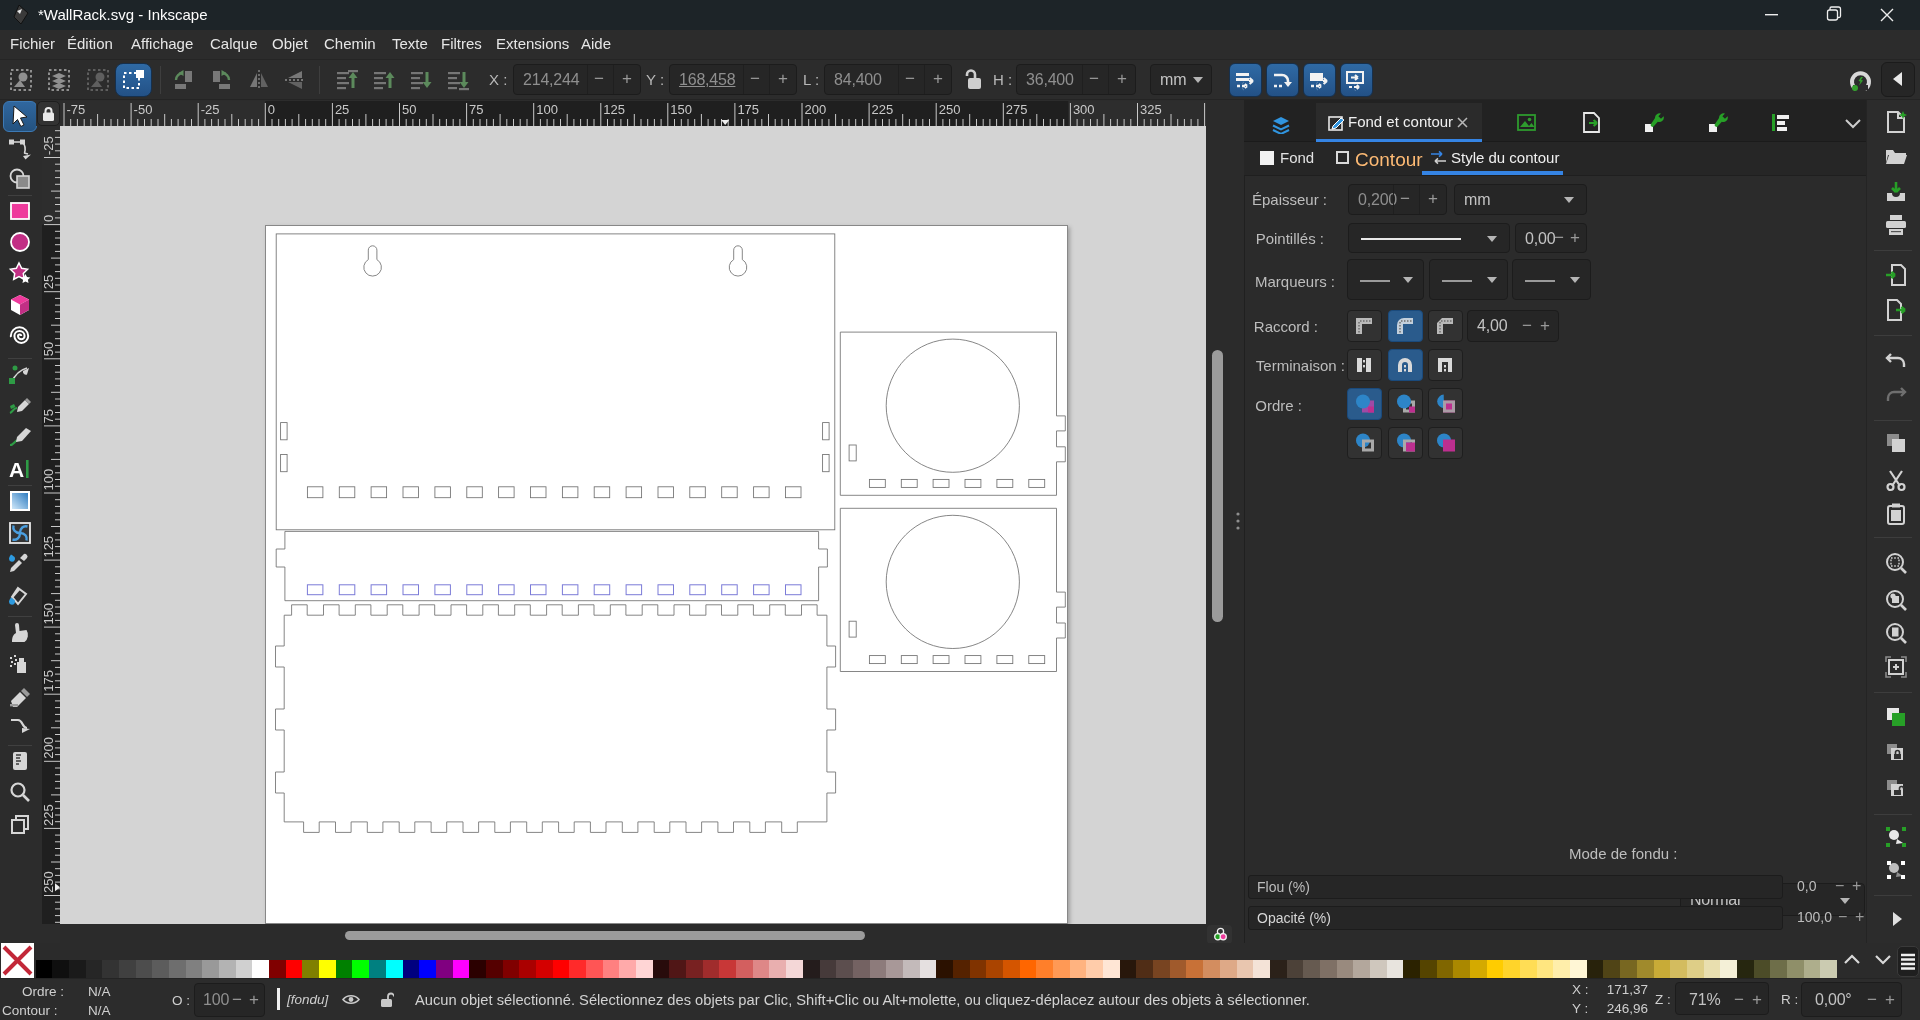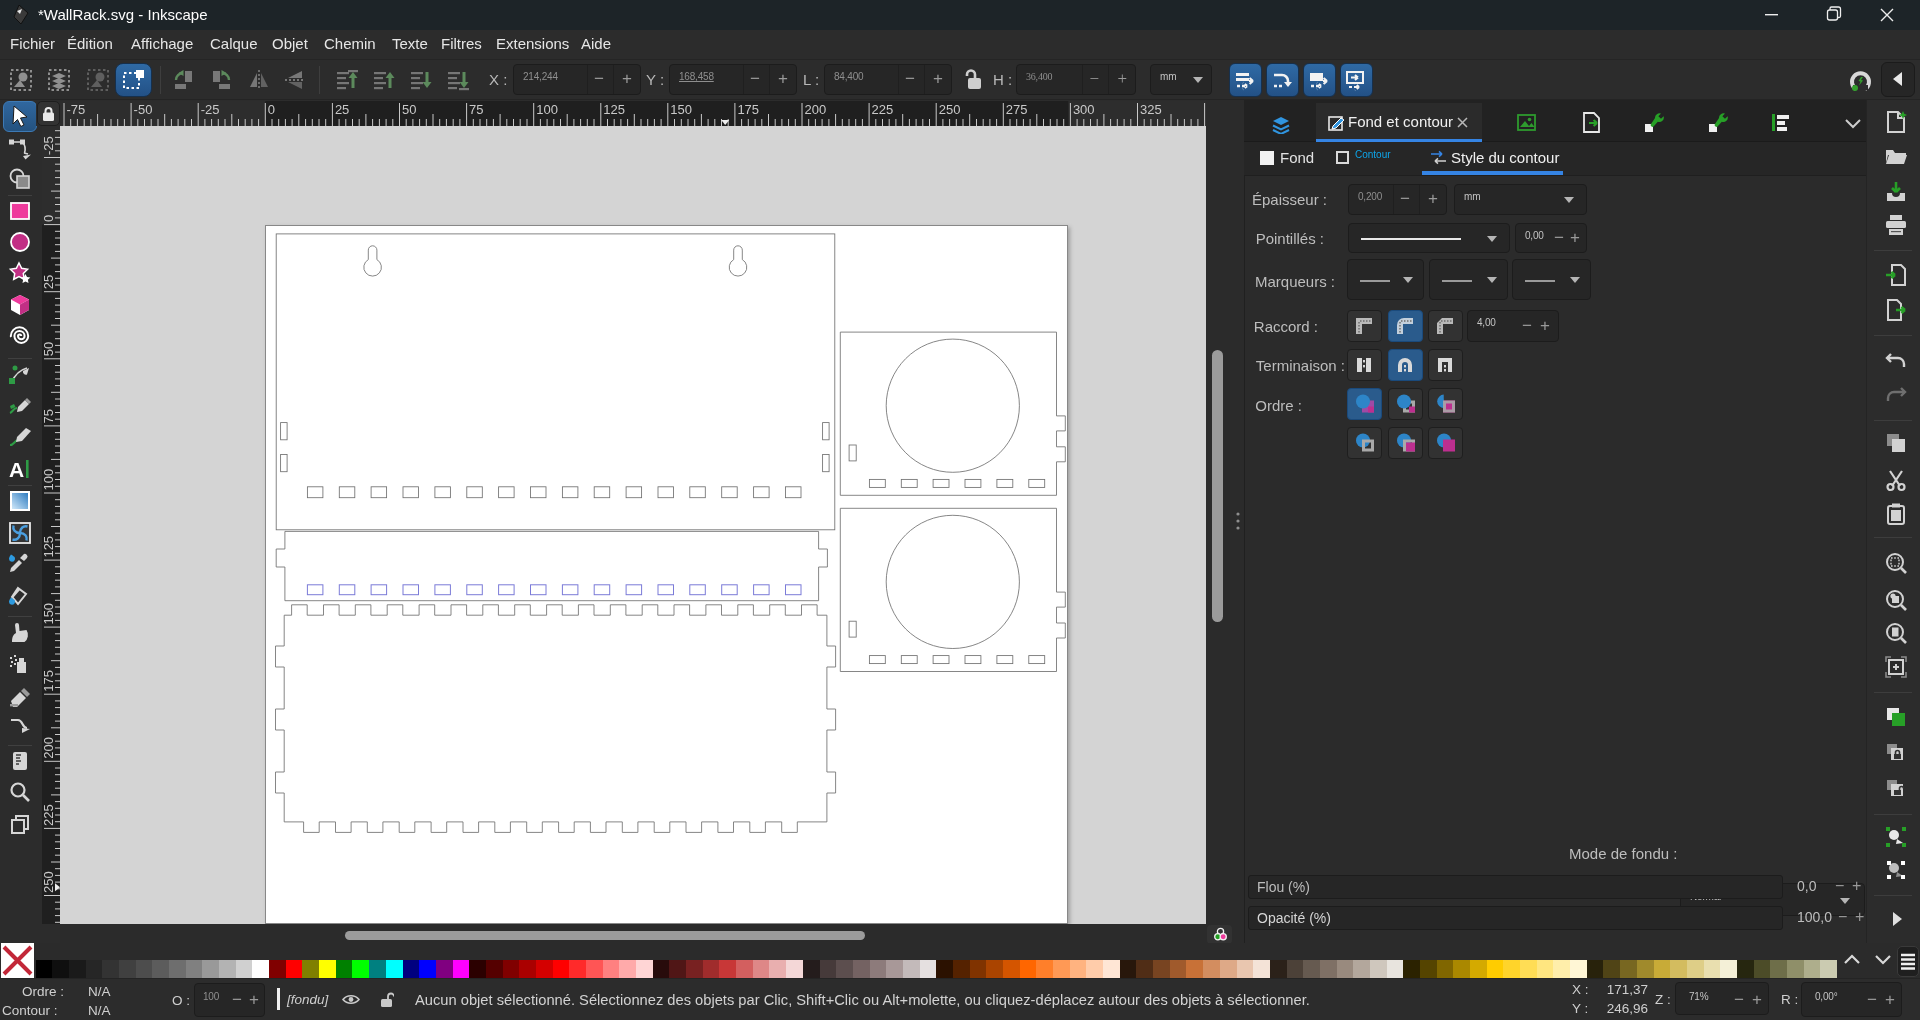--- a/index.html
+++ b/index.html
@@ -6,21 +6,21 @@
  font-family:"Liberation Sans",sans-serif;-webkit-font-smoothing:antialiased;}
 .abs{position:absolute;}
 #titlebar{left:0;top:0;width:1920px;height:30px;background:#1d2428;color:#ffffff;}
 #titlebar .ttl{position:absolute;left:38px;top:6px;font-size:15px;color:#fdfdfd;}
 #menubar{left:0;top:30px;width:1920px;height:30px;background:#2c2c2c;border-bottom:1px solid #252525;}
 #menubar span{display:inline-block;padding:5px 8px 0 8px;font-size:15px;color:#e6e6e6;}
 #toolbar{left:0;top:60px;width:1920px;height:40px;background:#2c2c2c;border-bottom:1px solid #242424;}
 .tbsep{position:absolute;top:66px;width:1px;height:28px;background:#3e3e3e;}
 .lbl{position:absolute;font-size:15px;color:#b8b8b8;}
 .entry{position:absolute;background:#262626;border:1px solid #1c1c1c;border-radius:4px;color:#c3c3c3;font-size:15px;}
-.entry .v{position:absolute;left:9px;top:6px;font-size:10px;letter-spacing:-0.2px;}
+.entry .v{position:absolute;left:9px;top:6px;font-size:16px;letter-spacing:-0.2px;}
 .entry .m{position:absolute;color:#9a9a9a;font-size:17px;}
 .spindiv{position:absolute;top:0;width:1px;height:100%;background:#1f1f1f;}
 #toolbox{left:0;top:100px;width:40px;height:843px;background:#2c2c2c;}
 .toolsep{position:absolute;left:8px;width:24px;height:1px;background:#404040;}
 #corner{left:36px;top:100px;width:24px;height:26px;background:#2c2c2c;}
 #canvas{left:60px;top:126px;width:1146px;height:798px;background:#d4d4d4;}
 #page{position:absolute;left:205px;top:99px;width:803px;height:699px;background:#ffffff;
  border:1px solid #888;box-shadow:2px 2px 4px rgba(0,0,0,.25);}
 #vsb{left:1206px;top:100px;width:26px;height:843px;background:#2b2b2b;}
 #vsb .th{position:absolute;left:6px;top:250px;width:11px;height:272px;background:#9b9b9b;border-radius:6px;}
@@ -164,21 +164,21 @@
     <div class="spindiv" style="right:52px"></div>
     <div class="spindiv" style="right:26px"></div>
     <div class="m" style="right:36px;top:4px;">−</div>
     <div class="m" style="right:8px;top:4px;">+</div>
   </div>
 <svg class="abs" style="left:963px;top:68px;" width="20" height="24" viewBox="0 0 20 24">
     <rect x="5" y="10" width="13" height="11" rx="2" fill="#cfcfcf"></rect>
     <path d="M12 10 v-3.5 a4 4 0 0 0 -8 0 v1.5" fill="none" stroke="#cfcfcf" stroke-width="2.6"></path>
   </svg>
 <div class="lbl" style="left:993px;top:71px;">H :</div>
-<div class="entry" style="left:1016px;top:64px;width:120px;height:31px;font-family:Liberation Serif, serif;">
+<div class="entry" style="left:1016px;top:64px;width:120px;height:31px;">
     <div class="v" style="color:#8f8f8f;">36,400</div>
     <div class="spindiv" style="right:52px"></div>
     <div class="spindiv" style="right:26px"></div>
     <div class="m" style="right:36px;top:4px;">−</div>
     <div class="m" style="right:8px;top:4px;">+</div>
   </div>
 <div class="entry" style="left:1150px;top:64px;width:62px;height:31px;">
     <div class="v">mm</div>
     <div style="position:absolute;right:8px;top:12px;width:0;height:0;border-left:5px solid transparent;border-right:5px solid transparent;border-top:6px solid #b5b5b5;"></div>
   </div>
@@ -509,21 +509,21 @@
     <rect x="6" y="8" width="8" height="4" fill="#f0f0f0"></rect>
     <rect x="6" y="14" width="10" height="4" fill="#f0f0f0"></rect>
   </svg>
 <svg class="abs" style="left:1845px;top:119px;" width="16" height="10" viewBox="0 0 16 10">
     <path d="M1 1 L8 8 L15 1" fill="none" stroke="#cdcdcd" stroke-width="2"></path>
   </svg>
 <div class="abs" style="left:1244px;top:142px;width:622px;height:34px;background:#262626;border-bottom:1px solid #1f1f1f;"></div>
 <div class="abs" style="left:1260px;top:151px;width:14px;height:14px;background:#f2f2f2;"></div>
 <div class="abs" style="left:1280px;top:149px;font-size:15px;color:#e2e2e2;">Fond</div>
 <div class="abs" style="left:1336px;top:151px;width:13px;height:13px;border:2px solid #dadada;"></div>
-<div class="abs" style="left:1355px;top:149px;font-size:10px;color:#0ea5e9;">Contour</div>
+<div class="abs" style="left:1355px;top:149px;font-size:19px;color:#fdba74;">Contour</div>
 <svg class="abs" style="left:1430px;top:150px;" width="17" height="15" viewBox="0 0 17 15">
     <path d="M1 4 h11 M12 4 l-3-2.6 M12 4 l-3 2.6" stroke="#3584e4" stroke-width="1.6"></path>
     <path d="M16 11 h-11 M5 11 l3-2.6 M5 11 l3 2.6" stroke="#cfcfcf" stroke-width="1.6"></path>
   </svg>
 <div class="abs" style="left:1451px;top:149px;font-size:15px;color:#f0f0f0;">Style du contour</div>
 <div class="abs" style="left:1422px;top:171px;width:141px;height:4px;background:#3584e4;"></div>
 <div class="panlbl" style="left:1127px;top:191px;width:200px;">Épaisseur :</div>
 <div class="entry" style="left:1348px;top:184px;width:99px;height:31px;">
     <div class="v" style="color:#8f8f8f;">0,200</div>
     <div class="spindiv" style="right:52px"></div>

